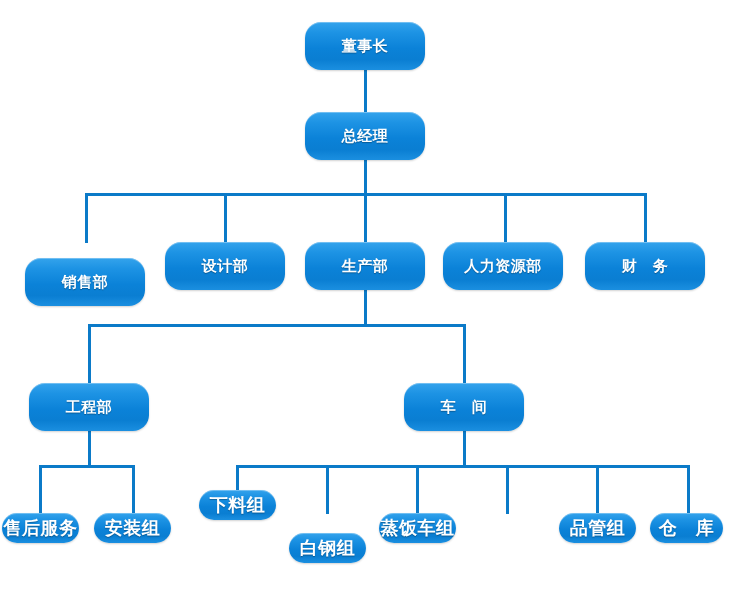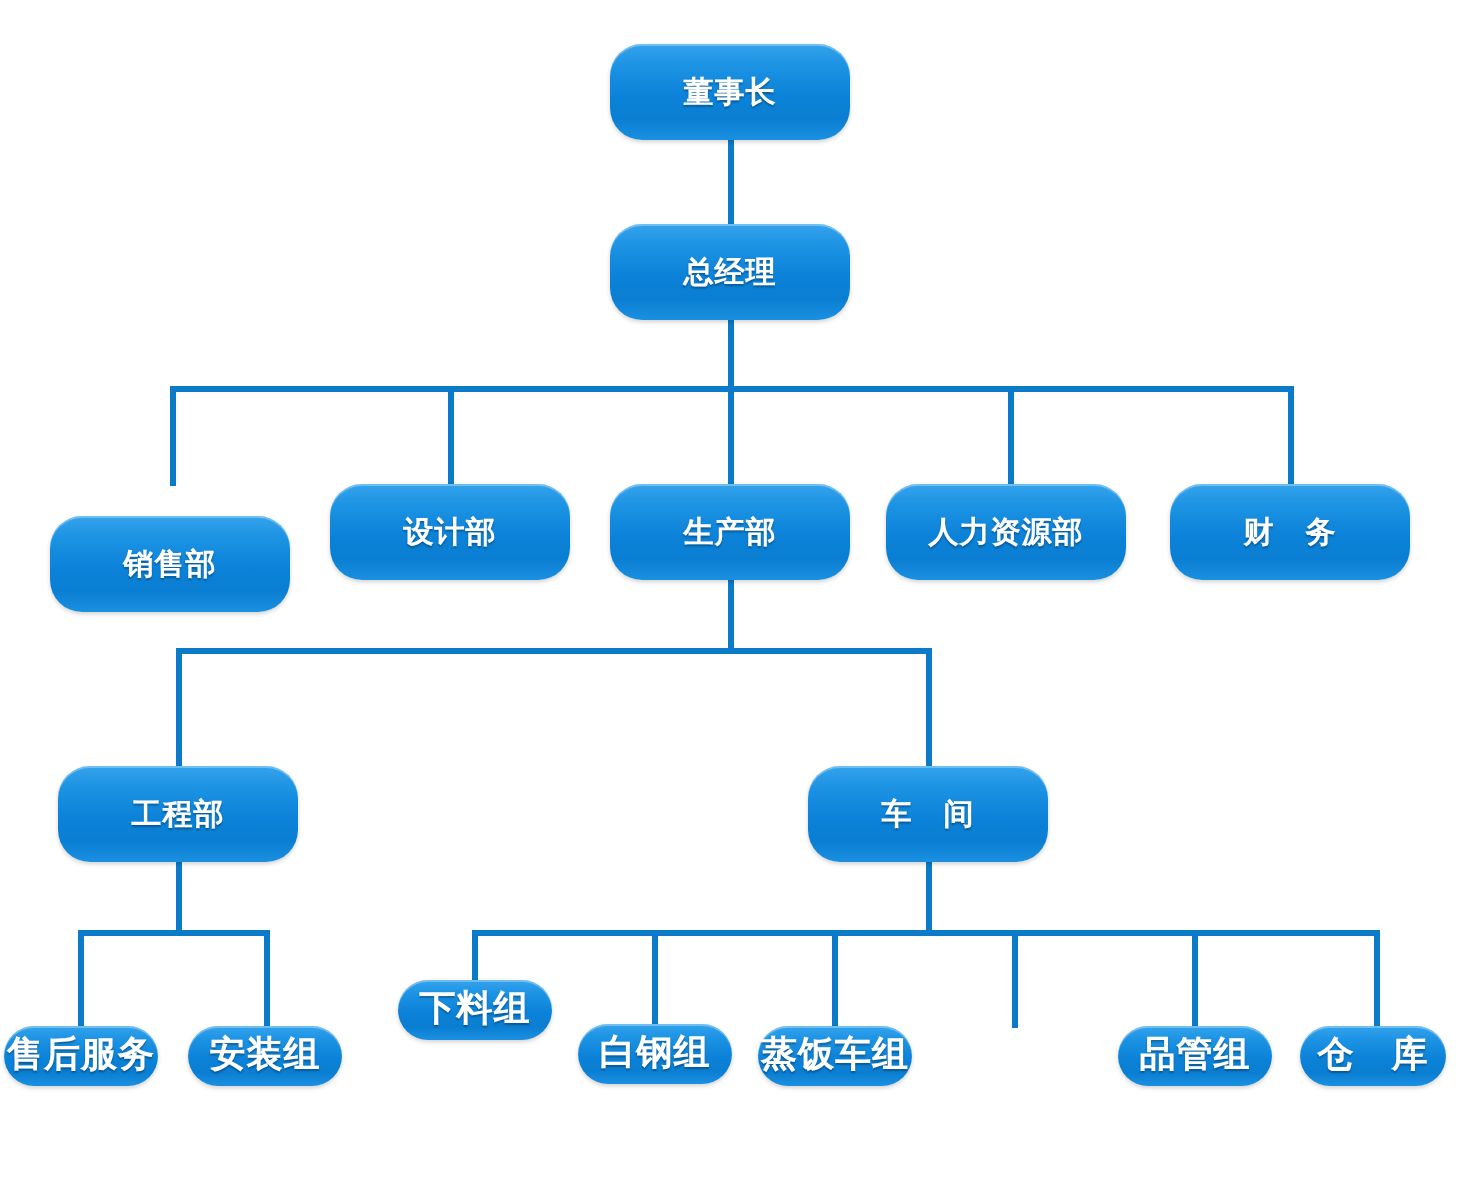--- a/index.html
+++ b/index.html
@@ -137,21 +137,21 @@
   </div>
 
   <div class="node small" style="left:94px; top:513px; width:77px;">
     <span class="label">安装组</span>
   </div>
 
   <div class="node small" style="left:199px; top:490px; width:77px;">
     <span class="label">下料组</span>
   </div>
 
-  <div class="node small" style="left:289px; top:512px; width:77px;">
+  <div class="node small" style="left:289px; top:533px; width:77px;">
     <span class="label">白钢组</span>
   </div>
 
   <div class="node small" style="left:379px; top:513px; width:77px;">
     <span class="label">蒸饭车组</span>
   </div>
 
 
   <div class="node small" style="left:559px; top:513px; width:77px;">
     <span class="label">品管组</span>

